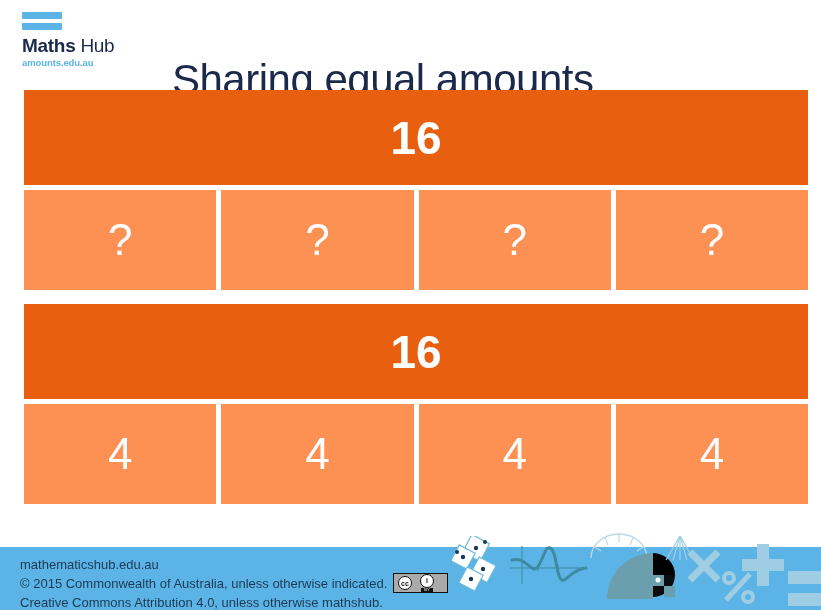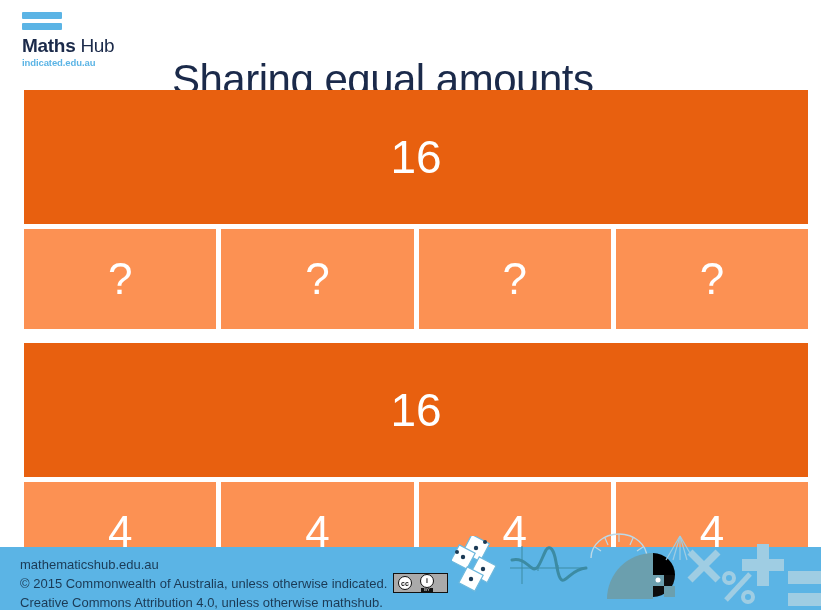--- a/index.html
+++ b/index.html
@@ -77,28 +77,28 @@
     top: 90px;
     width: 784px;
   }
   .model-group {
     width: 100%;
   }
   .model-group + .model-group {
     margin-top: 14px;
   }
   .whole-bar {
-    height: 134px;
+    height: 95px;
     background: #e8600f;
     display: flex;
     align-items: center;
     justify-content: center;
     color: #ffffff;
     font-size: 46px;
-    font-weight: normal;
+    font-weight: bold;
     line-height: 1;
     box-sizing: border-box;
   }
   .parts-row {
     display: flex;
     margin-top: 5px;
     gap: 5px;
   }
   .part-cell {
     flex: 1 1 0;
@@ -203,21 +203,21 @@
 <body>
 
 <div class="header">
 
   <div class="logo">
     <div class="logo-bars">
       <div class="logo-bar"></div>
       <div class="logo-bar"></div>
     </div>
     <div class="logo-wordmark"><span>Maths</span><span class="hub"> Hub</span></div>
-    <div class="logo-url">indicated.edu.au</div>
+    <div class="logo-url">amounts.edu.au</div>
   </div>
 
   <h1 class="page-title">Sharing equal amounts</h1>
 </div>
 
 <div class="models">
 
   <div class="model-group">
     <div class="whole-bar">16</div>
     <div class="parts-row">

